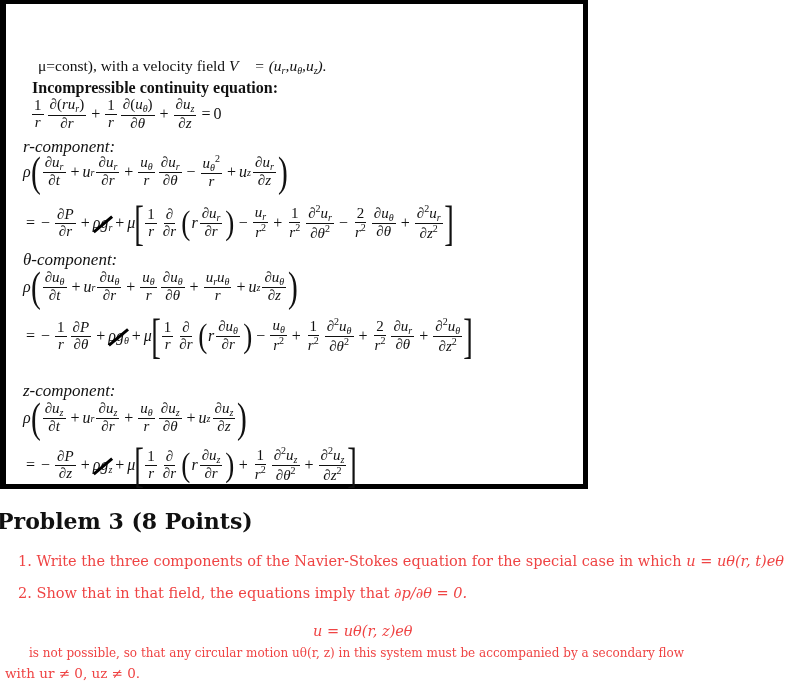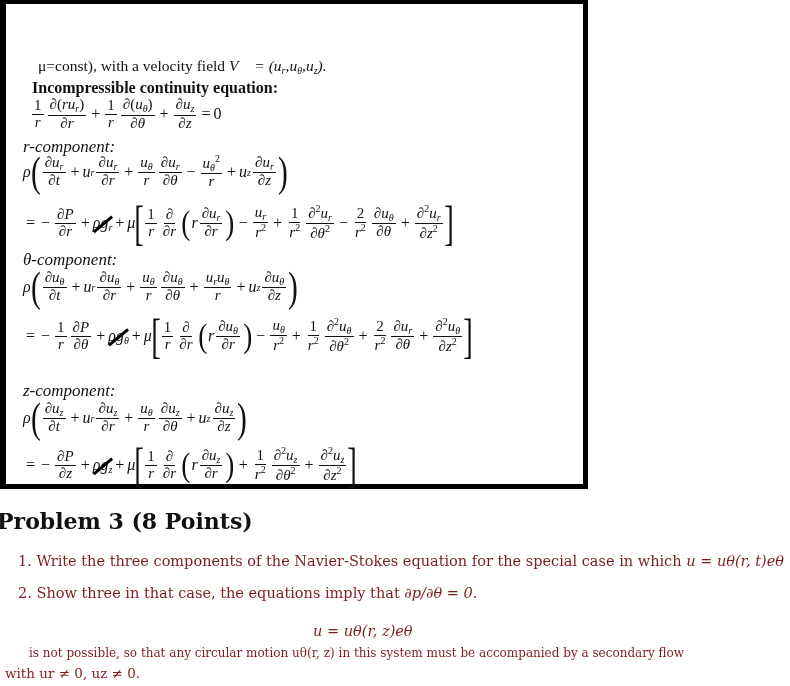--- a/index.html
+++ b/index.html
@@ -21,21 +21,21 @@
   .frac { display:inline-flex; flex-direction:column; align-items:center; margin:0 2px; line-height:1.05; }
   .frac > span:first-child { border-bottom:1px solid #111; padding:0 2px; }
   .frac > span { padding:0 2px; font-size:15px; }
   .op { margin:0 3px; font-size:16px; }
   .paren { font-size:42px; line-height:1; font-weight:100; transform:scaleX(0.7); display:inline-block; margin:0 -2px; }
   .bparen { font-size:34px; line-height:1; transform:scaleX(0.8); display:inline-block; }
   .bracket { font-size:48px; line-height:1; font-weight:100; transform:scaleX(0.6); display:inline-block; margin:0 -4px; }
   .strike { position:relative; display:inline-block; }
   .strike::after { content:""; position:absolute; left:-2px; right:-2px; top:50%; height:3px; background:#000; transform:rotate(-40deg); }
   .prob-title { font-family:"DejaVu Serif", serif; font-size:22px; font-weight:bold; }
-  .prob-text { font-family:"DejaVu Serif", serif; font-size:14.5px; color:#7f1d1d; }
+  .prob-text { font-family:"DejaVu Serif", serif; font-size:14.5px; color:#ef4444; }
 </style>
 </head>
 <body>
 
 <div class="box">
 
 
 
   <div class="abs intro" style="left:32px;top:53px;">
     <span>μ=const),  with a velocity field  </span><span class="i"><span>V⃗ = (u</span><span class="sub">r</span>,u<span class="sub">θ</span>,u<span class="sub">z</span>).</span>
@@ -352,19 +352,19 @@
 
 <div class="abs prob-title" style="left:-3px;top:508px;">Problem 3 (8 Points)</div>
 
 <div class="abs prob-text" style="left:18px;top:553px;">
   <span>1.</span>
   <span>Write the three components of the Navier-Stokes equation for the special case in which </span><span class="i">u = uθ(r, t)eθ</span>
 </div>
 
 <div class="abs prob-text" style="left:18px;top:585px;">
   <span>2.</span>
-  <span>Show three in that case, the equations imply that </span><span class="i">∂p/∂θ = 0.</span>
+  <span>Show that in that field, the equations imply that </span><span class="i">∂p/∂θ = 0.</span>
 </div>
 
 <div class="abs prob-text i" style="left:313px;top:623px;">u = uθ(r, z)eθ</div>
 
 <div class="abs prob-text" style="left:5px;top:646px;font-size:12px;margin-left:24px;">is not possible, so that any circular motion uθ(r, z) in this system must be accompanied by a secondary flow</div>
 <div class="abs prob-text" style="left:5px;top:665px;font-size:13.5px;">with ur ≠ 0,  uz ≠ 0.</div>
 
 </body></html>

